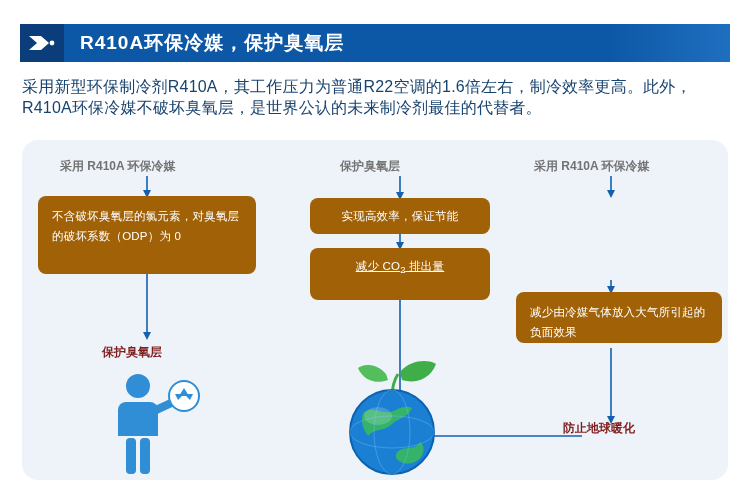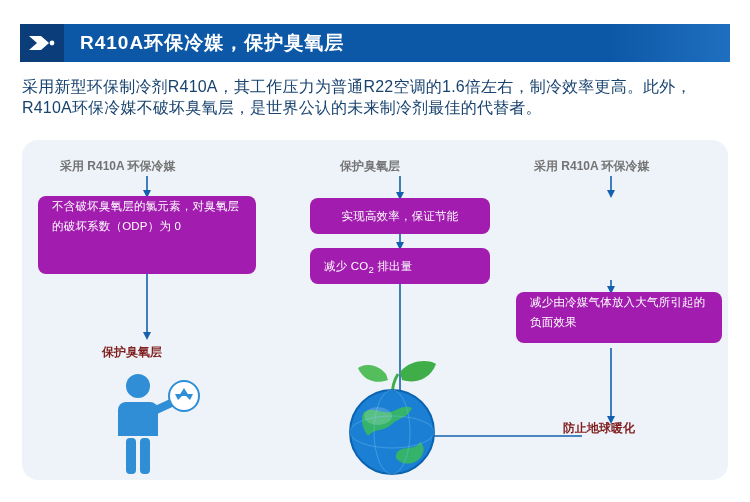--- a/index.html
+++ b/index.html
@@ -83,35 +83,35 @@
     color: #737373;
     font-weight: bold;
     white-space: nowrap;
   }
   #t1 { left: 38px;  top: 18px; }
   #t2 { left: 318px; top: 18px; }
   #t3 { left: 512px; top: 18px; }
 
   .box {
     position: absolute;
-    background: #a21caf;
+    background: #a16207;
     color: #ffffff;
     border-radius: 8px;
     font-size: 11.5px;
     line-height: 20px;
-    padding: 0 14px;
+    padding: 10px 14px;
     box-sizing: border-box;
     letter-spacing: 0.2px;
   }
 
   
   #b1 { left: 16px;  top: 56px;  width: 218px; height: 78px; }
   
   #b2 { left: 288px; top: 58px;  width: 180px; height: 36px; text-align: center; padding-top: 8px; }
-  #b3 { left: 288px; top: 108px; width: 180px; height: 36px; padding-top: 8px; }
+  #b3 { left: 288px; top: 108px; width: 180px; height: 52px; text-align: center; padding-top: 8px; text-decoration: underline; }
   
   #b4 { left: 486px; top: 56px;  width: 206px; height: 84px; }
   #b5 { left: 486px; top: 152px; width: 206px; height: 51px; margin-left: 8px; }
 
   .bluetext {
     position: absolute;
     color: #7f1d1d;
     font-size: 12px;
     font-weight: bold;
     white-space: nowrap;

